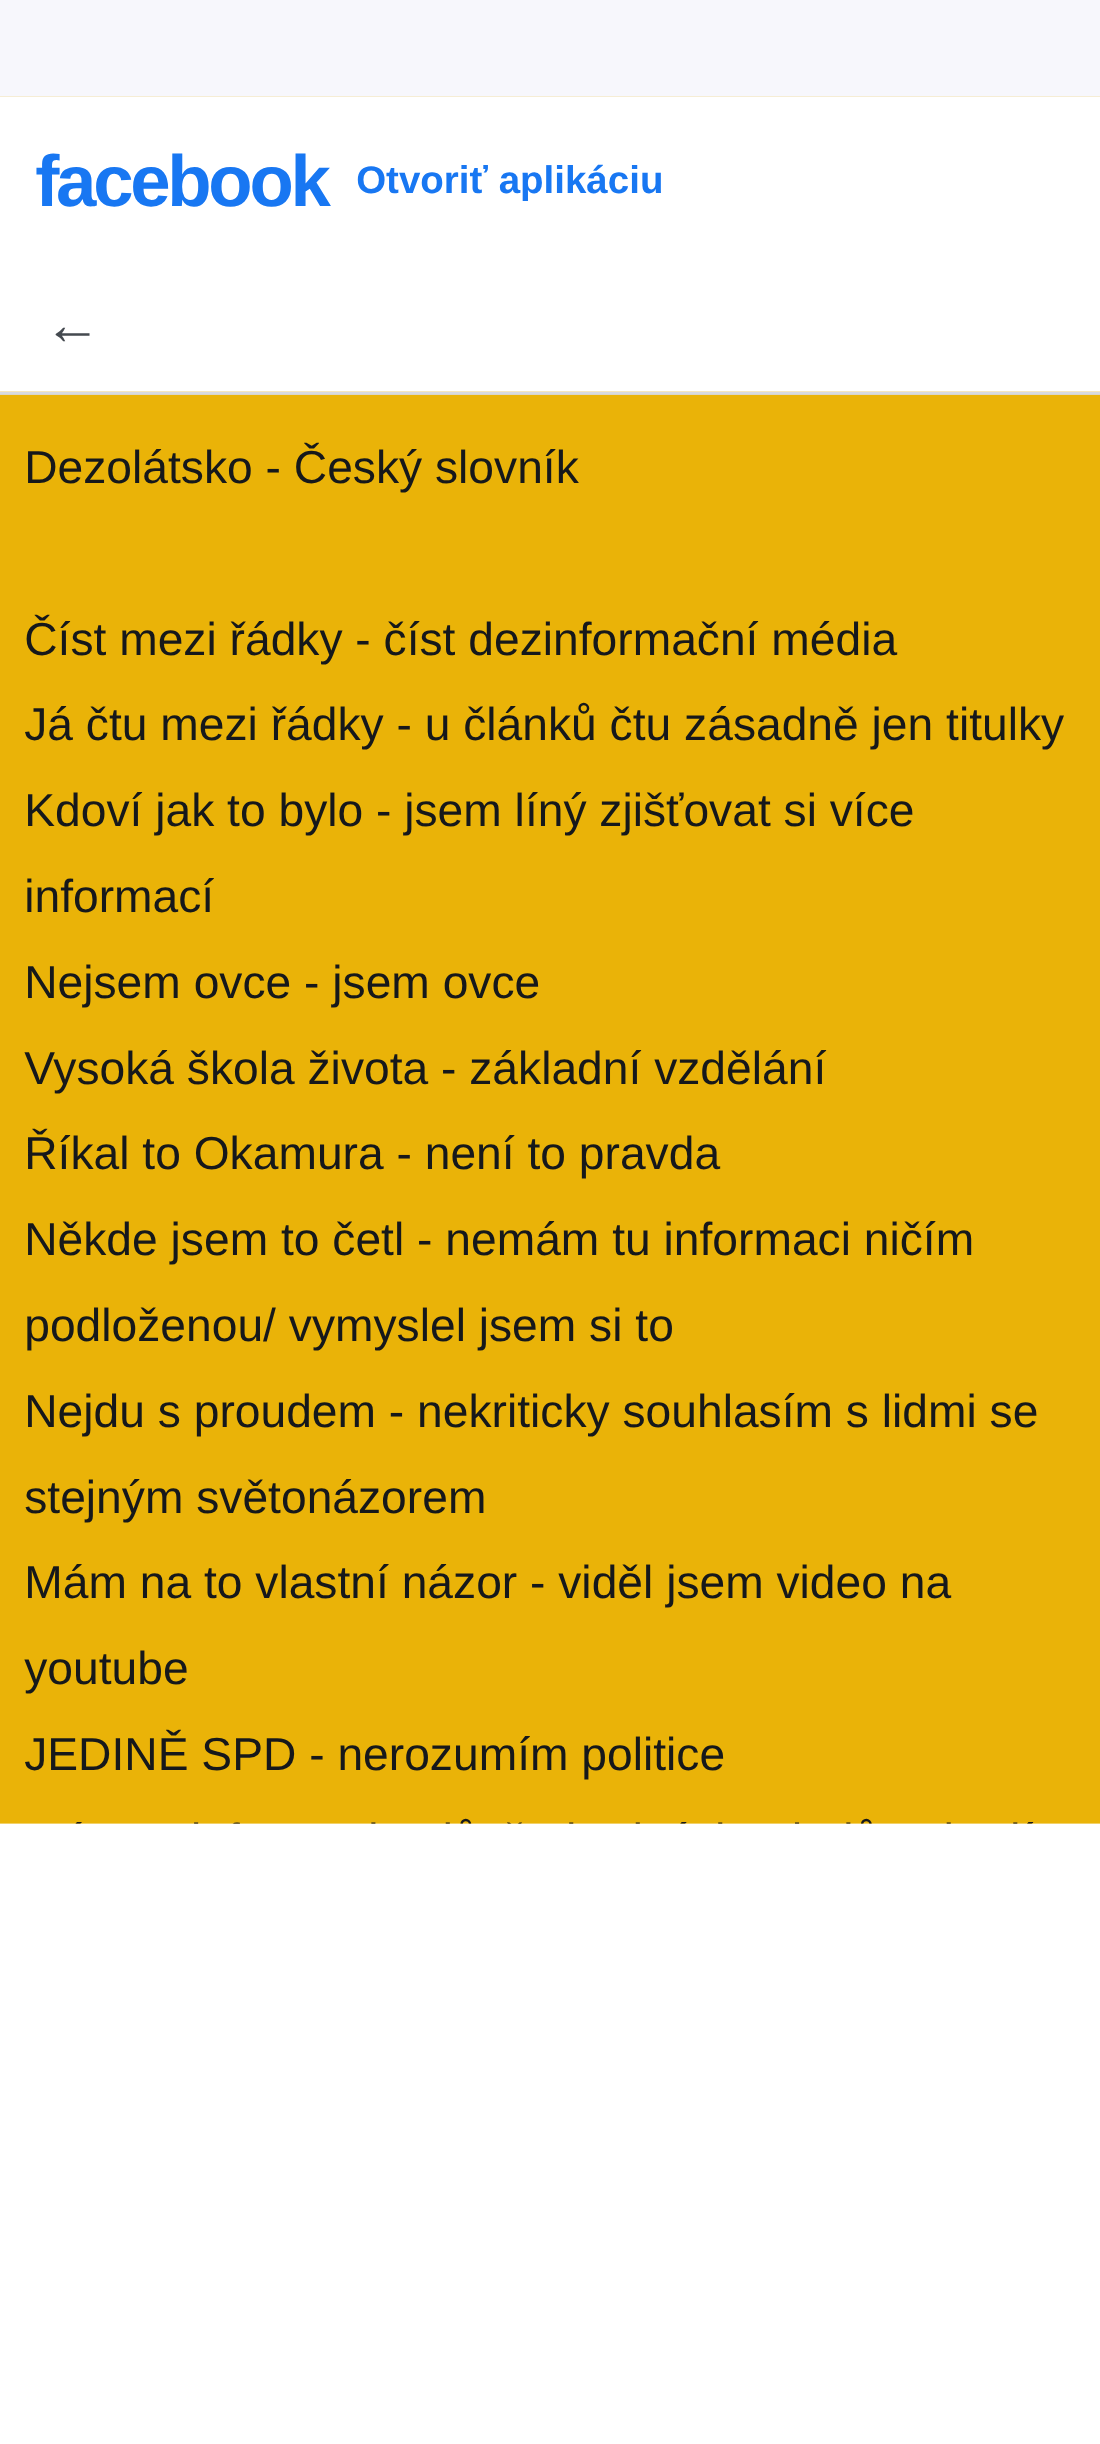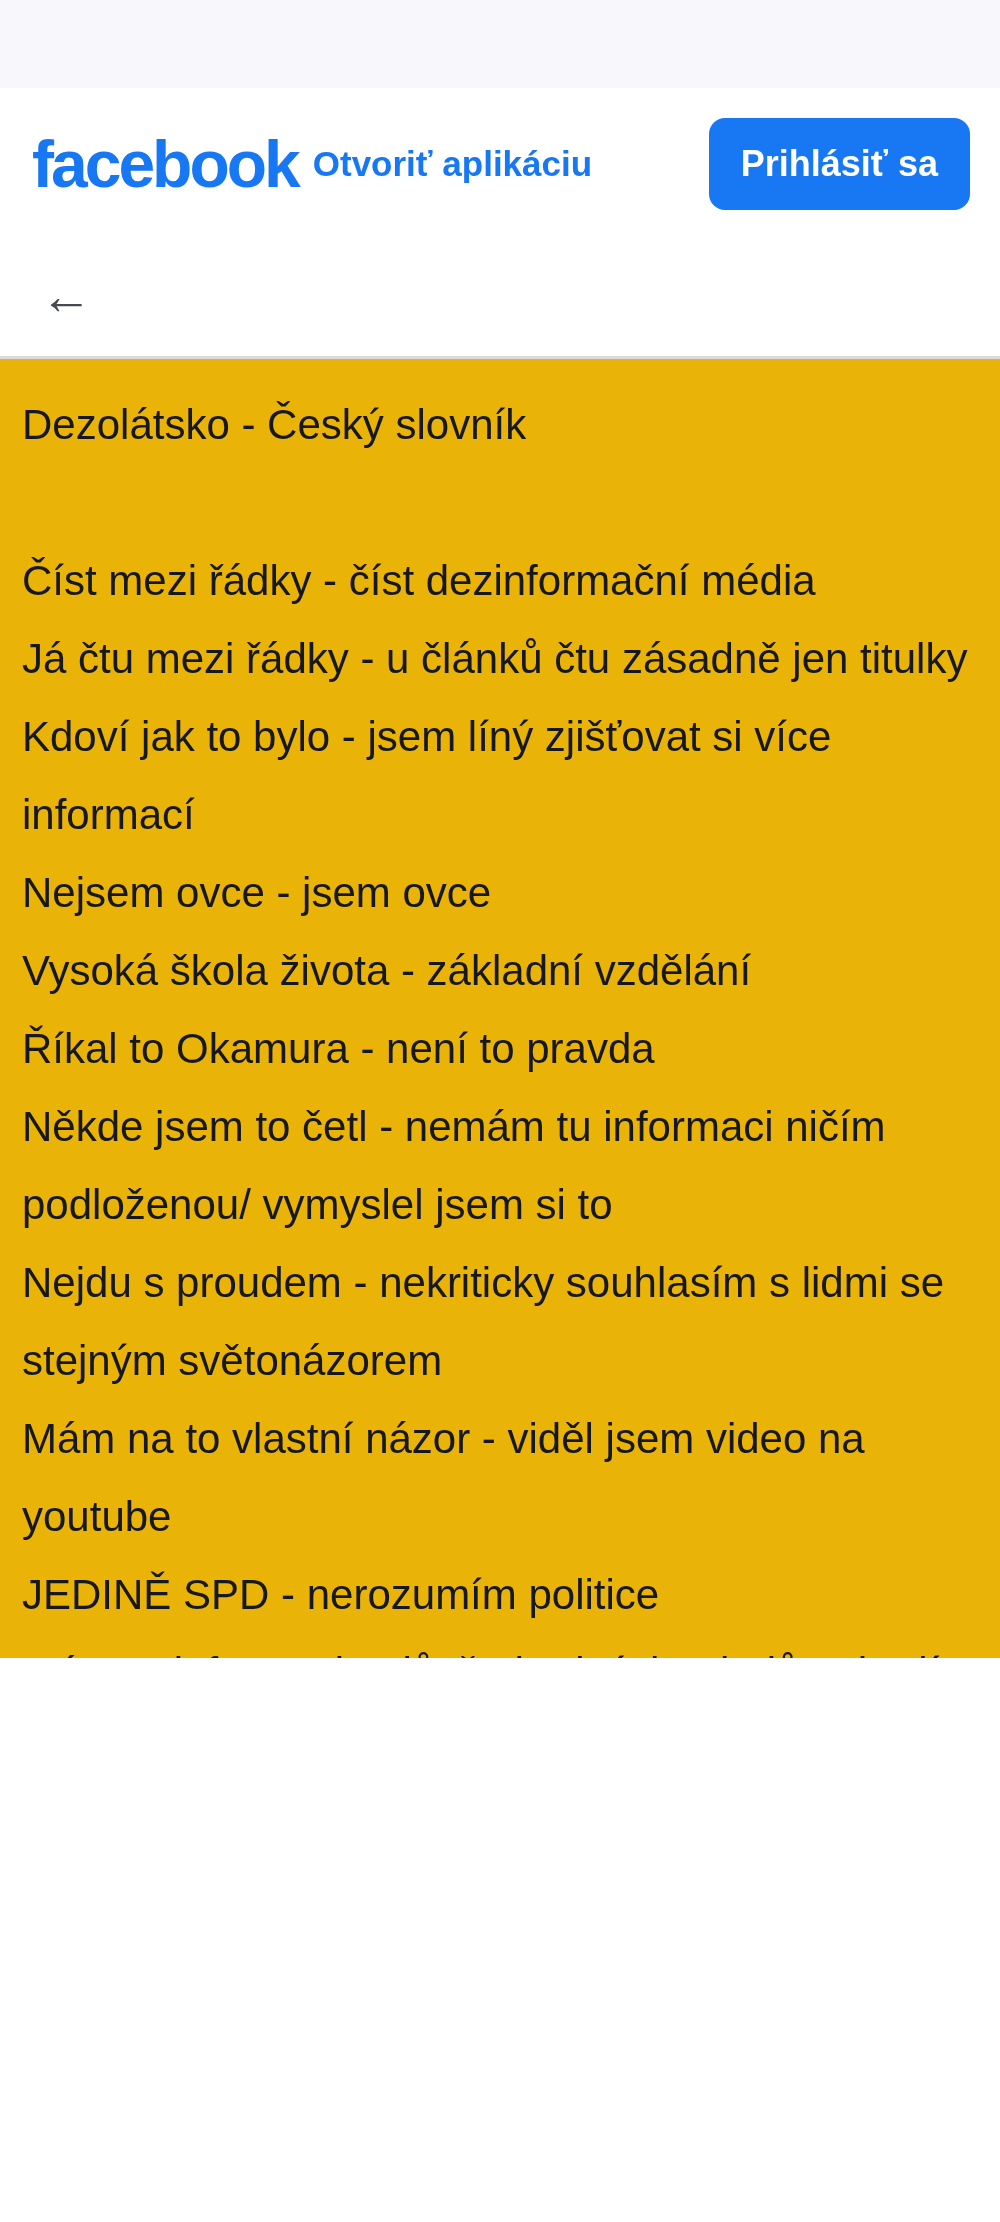--- a/index.html
+++ b/index.html
@@ -32,21 +32,21 @@
   .fb-logo {
     font-size: 66px;
     font-weight: bold;
     color: #1877F2;
     letter-spacing: -3px;
     line-height: 1;
     cursor: pointer;
     user-select: none;
   }
   .open-app {
-    margin-left: 15px;
+    margin-left: 26px;
     font-size: 35px;
     font-weight: bold;
     color: #1877F2;
     text-decoration: none;
     cursor: pointer;
     white-space: nowrap;
   }
   .login-btn {
     margin-left: auto;
     height: 92px;
@@ -109,21 +109,20 @@
 </head>
 <body>
 
 <div class="phone">
 
   <div class="status-strip"></div>
 
   <header class="app-header">
     <div class="fb-logo">facebook</div>
     <a class="open-app">Otvoriť aplikáciu</a>
-    <button class="login-btn">Prihlásiť sa</button>
   </header>
 
   <nav class="post-navbar">
     <span class="back-arrow">←</span>
   </nav>
 
   <div class="divider"></div>
 
   <main class="post">
     <div class="post-text">Dezolátsko - Český slovník

